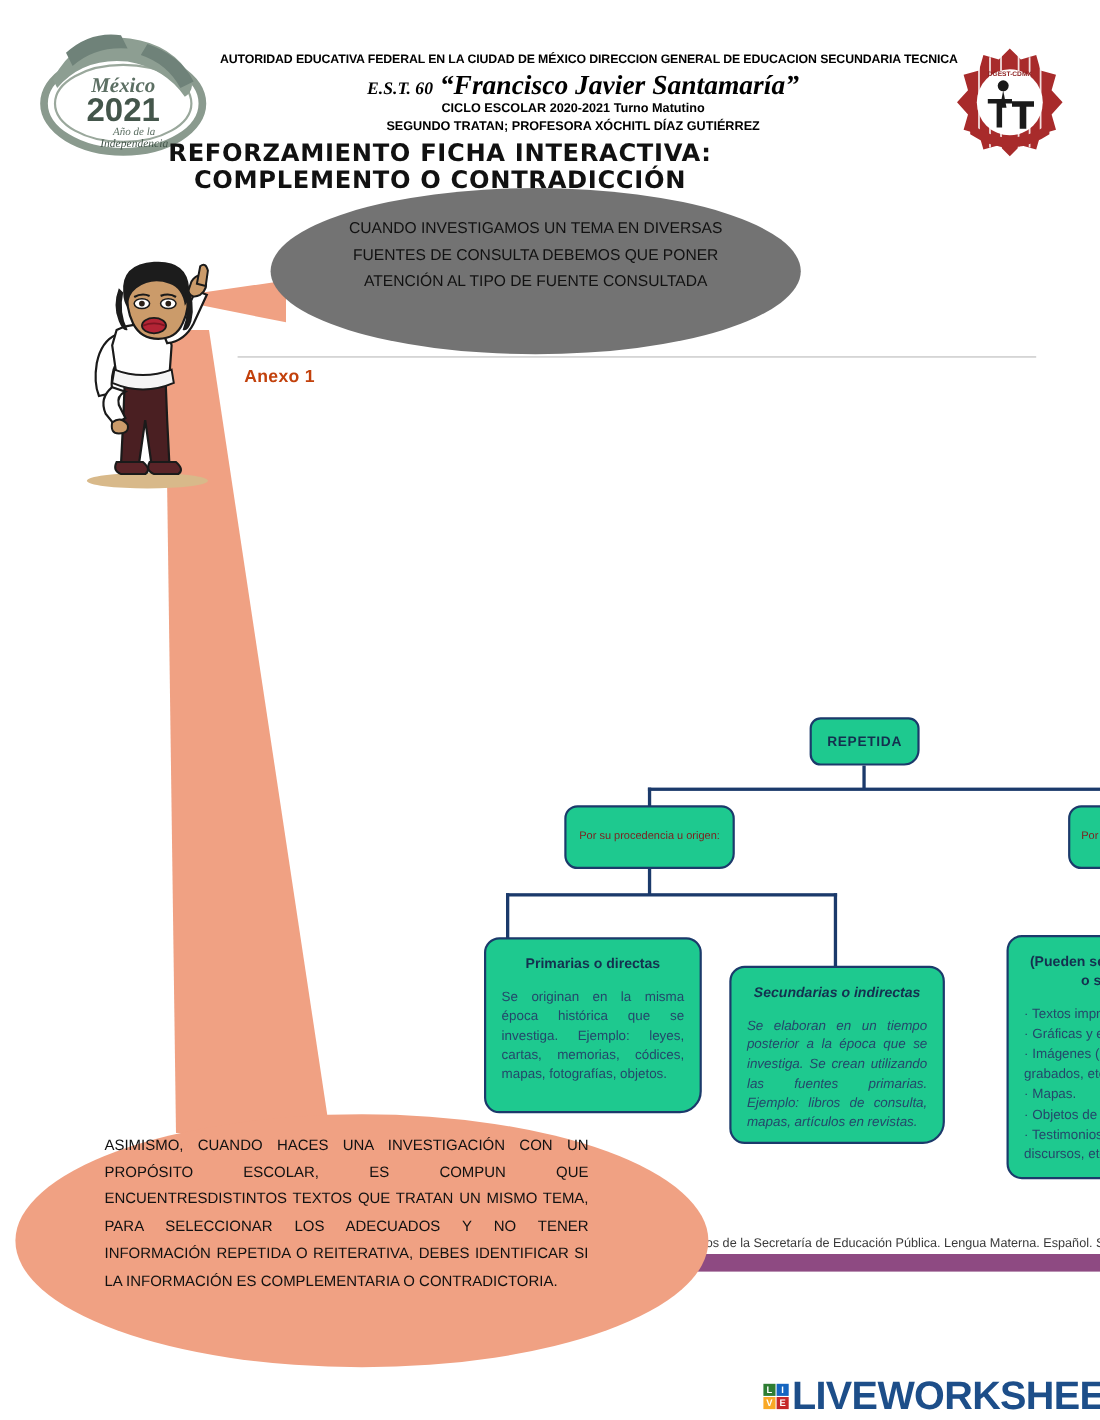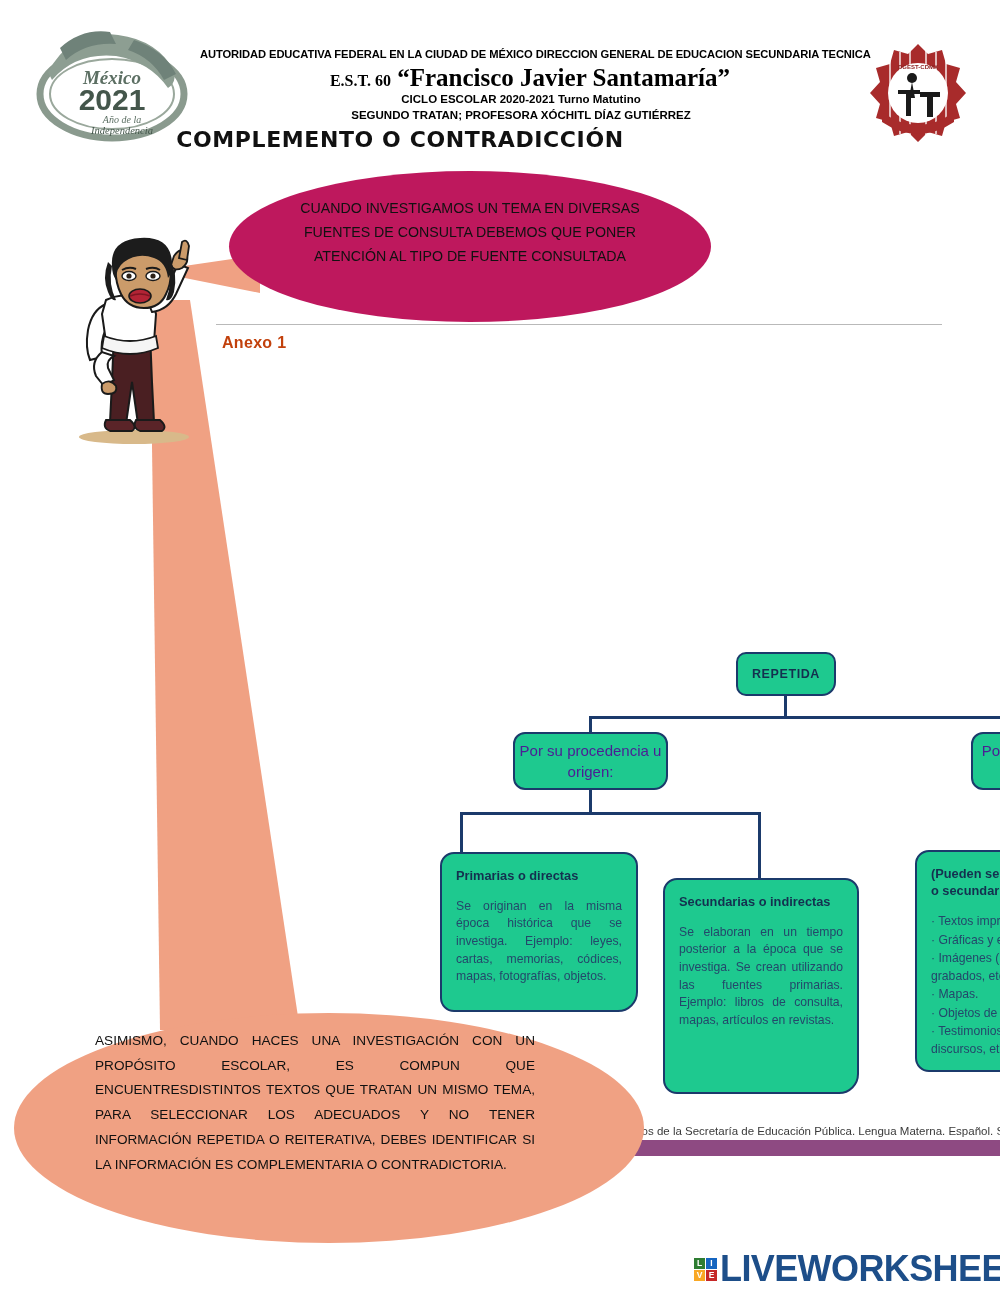--- a/index.html
+++ b/index.html
@@ -24,21 +24,21 @@
   #header-text {
     position: absolute; left: 200px; top: 48px; width: 660px;
     text-align: center;
   }
   #hdr-line1 {
     font-size: 11.2px; font-weight: bold; color: #000;
     letter-spacing: -0.1px; white-space: nowrap;
   }
   #hdr-school {
     font-family: "Liberation Serif", serif;
-    font-weight: bold;
+    font-style: italic; font-weight: bold;
     font-size: 25px; color: #000; margin-top: 4px;
     text-align: center;
   }
   #hdr-school .small { font-size: 16px; }
   #hdr-line3, #hdr-line4 {
     font-size: 11.5px; font-weight: bold; color: #000; text-align: center;
     padding-right: 18px; line-height: 1.35;
   }
 
   
@@ -49,23 +49,23 @@
     font-weight: bold;
     color: #111;
     line-height: 1.12;
     z-index: 4;
   }
   #title-line1 { font-size: 22px; letter-spacing: 0.6px; }
   #title-line2 { font-size: 22px; letter-spacing: 0.6px; }
 
   
   #bubble-top {
-    position: absolute; left: 229px; top: 171px;
+    position: absolute; left: 246px; top: 171px;
     width: 482px; height: 151px;
-    background: #be185d;
+    background: #737373;
     border-radius: 50% / 50%;
     z-index: 3;
   }
   #bubble-top-text {
     position: absolute; left: 60px; top: 26px; width: 362px;
     text-align: center;
     font-size: 14.2px; color: #111; line-height: 1.68;
   }
   #bubble-top-tail {
     position: absolute; left: 150px; top: 255px;
@@ -106,21 +106,21 @@
     border: 2px solid #1b3a6b;
     color: #14304f;
     display: flex; flex-direction: column;
     justify-content: center;
     text-align: center;
   }
   .node .nd-title {
     font-weight: bold; font-size: 12.5px; color: #14304f;
     letter-spacing: 0.1px;
   }
-  .node .nd-plain { font-size: 15px; color: #4c1d95; line-height: 1.42; }
+  .node .nd-plain { font-size: 10px; color: #7f1d1d; line-height: 1.42; }
 
   
   #node-fuentes {
     left: 528px; top: 330px; width: 100px; height: 44px;
     border-radius: 10px 10px 14px 10px;
     justify-content: center; align-items: center;
   }
   #node-fuentes .nd-title { font-size: 12.5px; letter-spacing: 0.6px; }
 
   #node-proc {
@@ -136,34 +136,34 @@
 
   .bigbox {
     position: absolute;
     background: #1ec98f;
     border: 2px solid #1b3a6b;
     border-radius: 14px 14px 20px 14px;
     padding: 14px 14px 12px 14px;
   }
   .bigbox h4 {
     font-size: 12.8px; font-weight: bold; color: #14304f;
-    margin-bottom: 13px; line-height: 1.3;
+    text-align: center; margin-bottom: 13px; line-height: 1.3;
   }
   .bigbox p {
     font-size: 12.2px; color: #24486b; line-height: 1.45;
     text-align: justify;
   }
   .bigbox ul { list-style: none; }
   .bigbox li {
     font-size: 12.2px; color: #24486b; line-height: 1.5;
     text-align: left;
   }
 
   #box-primarias  { left: 232px; top: 530px; width: 198px; height: 160px; }
-  #box-secundarias{ left: 455px; top: 556px; width: 196px; height: 216px; }
+  #box-secundarias{ left: 455px; top: 556px; width: 196px; height: 162px; font-style: italic; }
   #box-tipos      { left: 707px; top: 528px; width: 226px; height: 222px; }
 
   
   .conn { position: absolute; background: #1b3a6b; }
 
   
   #src-1 {
     position: absolute; left: 242px; top: 782px;
     font-size: 11.5px; color: #3a3a3a;
   }
@@ -256,20 +256,21 @@
     <div id="hdr-school">
       <span class="small">E.S.T. 60</span>
       <span>“Francisco Javier Santamaría”</span>
     </div>
     <div id="hdr-line3">CICLO ESCOLAR  2020-2021 Turno Matutino</div>
     <div id="hdr-line4">SEGUNDO TRATAN; PROFESORA XÓCHITL DÍAZ GUTIÉRREZ</div>
   </div>
 </div>
 
 <div id="title-block">
+  <div id="title-line1">REFORZAMIENTO FICHA INTERACTIVA:</div>
   <div id="title-line2">COMPLEMENTO O CONTRADICCIÓN</div>
 </div>
 
 <div id="bubble-top-tail"></div>
 <div id="bubble-top">
   <div id="bubble-top-text">CUANDO INVESTIGAMOS UN TEMA EN DIVERSAS FUENTES DE CONSULTA DEBEMOS QUE PONER ATENCIÓN AL TIPO DE FUENTE CONSULTADA</div>
 </div>
 
 <svg id="avatar" viewBox="0 0 150 215">
   <ellipse cx="72" cy="205" rx="55" ry="7" fill="#d8b98a"></ellipse>

